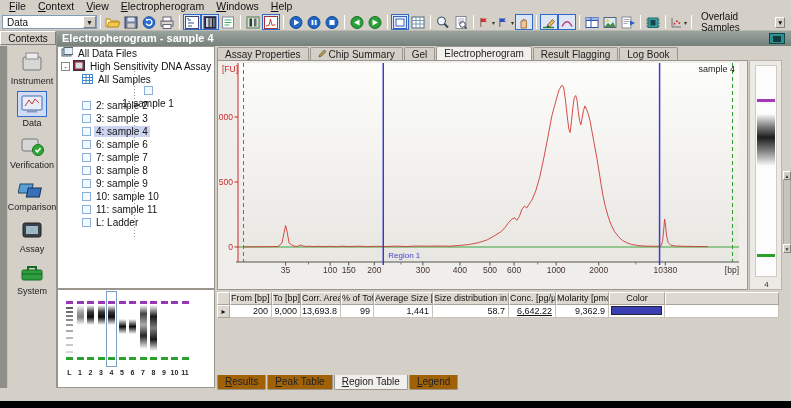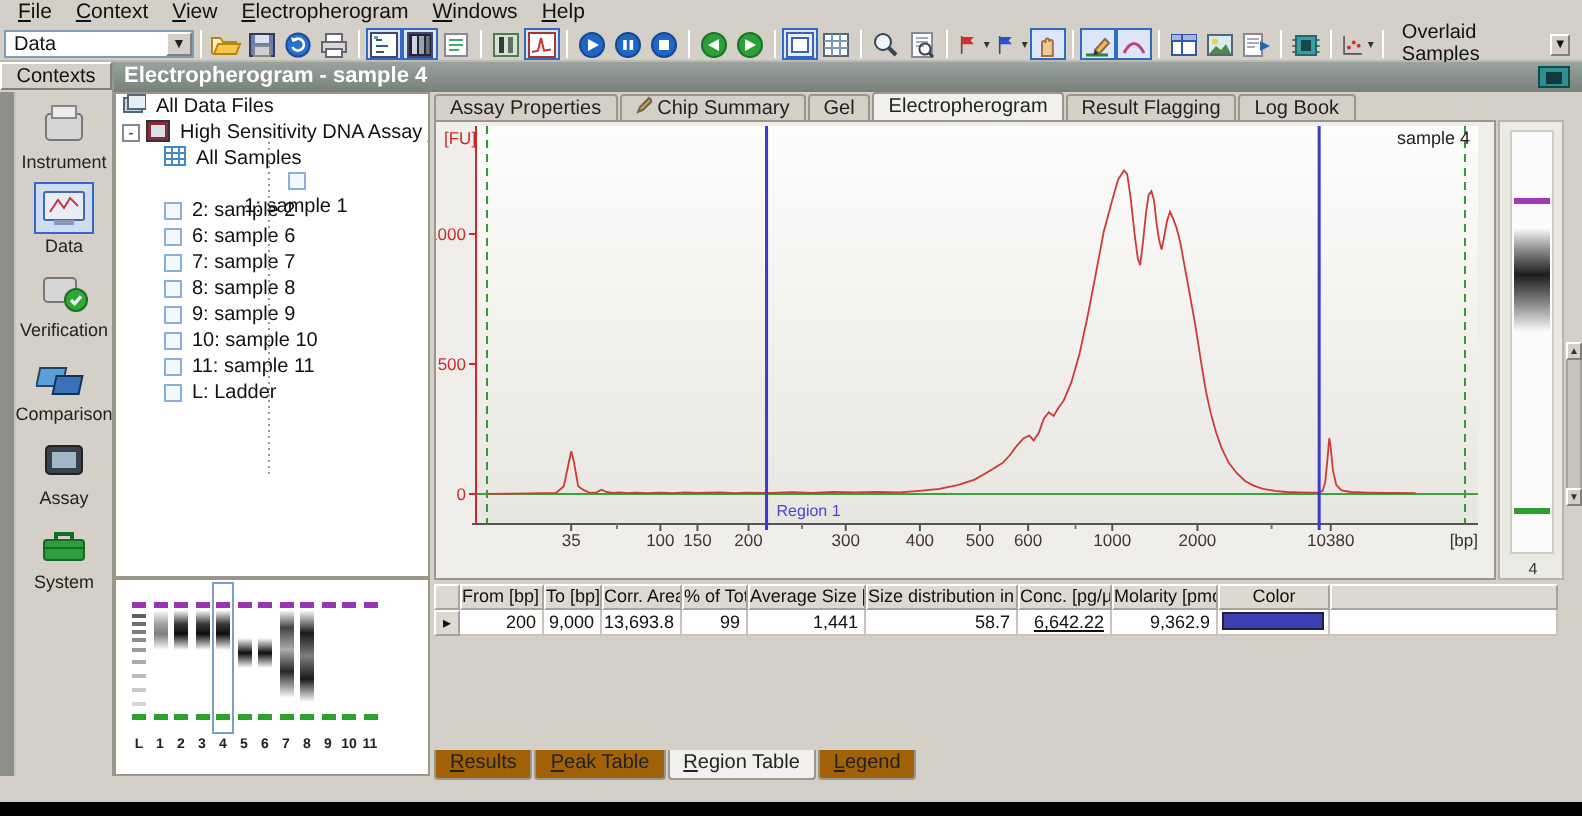--- a/index.html
+++ b/index.html
@@ -439,20 +439,28 @@
           </svg></span>
         <span class="lbl">All Samples</span>
       </div>
       <div class="tree-row" style="padding-left: 24px; flex-direction: column;">
         <span class="tbox"></span>
         <span class="lbl">1: sample 1</span>
       </div>
       <div class="tree-row" style="padding-left: 24px;">
         <span class="tbox"></span>
         <span class="lbl">2: sample 2</span>
+      </div>
+      <div class="tree-row" style="padding-left: 24px;">
+        <span class="tbox"></span>
+        <span class="lbl">3: sample 3</span>
+      </div>
+      <div class="tree-row selected" style="padding-left: 24px;">
+        <span class="tbox"></span>
+        <span class="lbl">4: sample 4</span>
       </div>
       <div class="tree-row" style="padding-left: 24px;">
         <span class="tbox"></span>
         <span class="lbl">6: sample 6</span>
       </div>
       <div class="tree-row" style="padding-left: 24px;">
         <span class="tbox"></span>
         <span class="lbl">7: sample 7</span>
       </div>
       <div class="tree-row" style="padding-left: 24px;">

